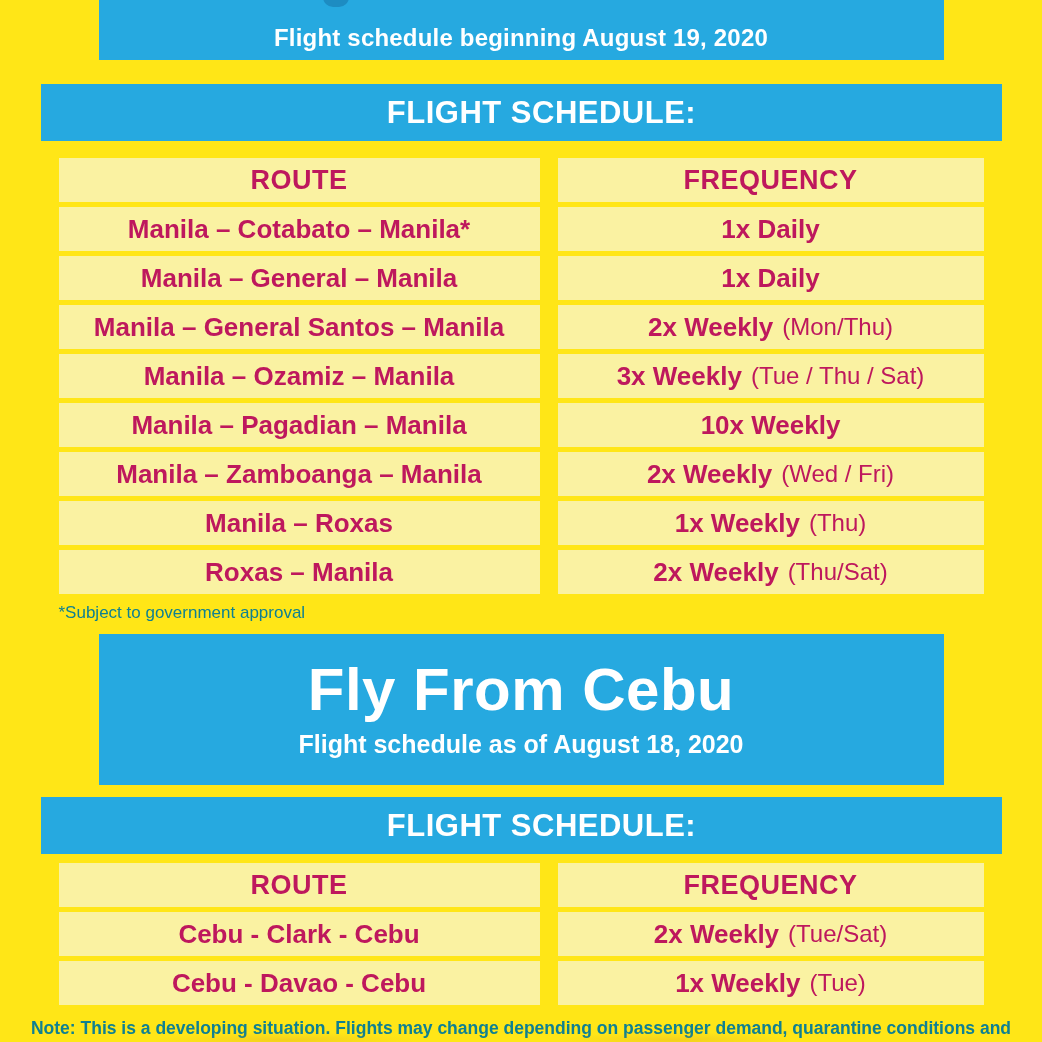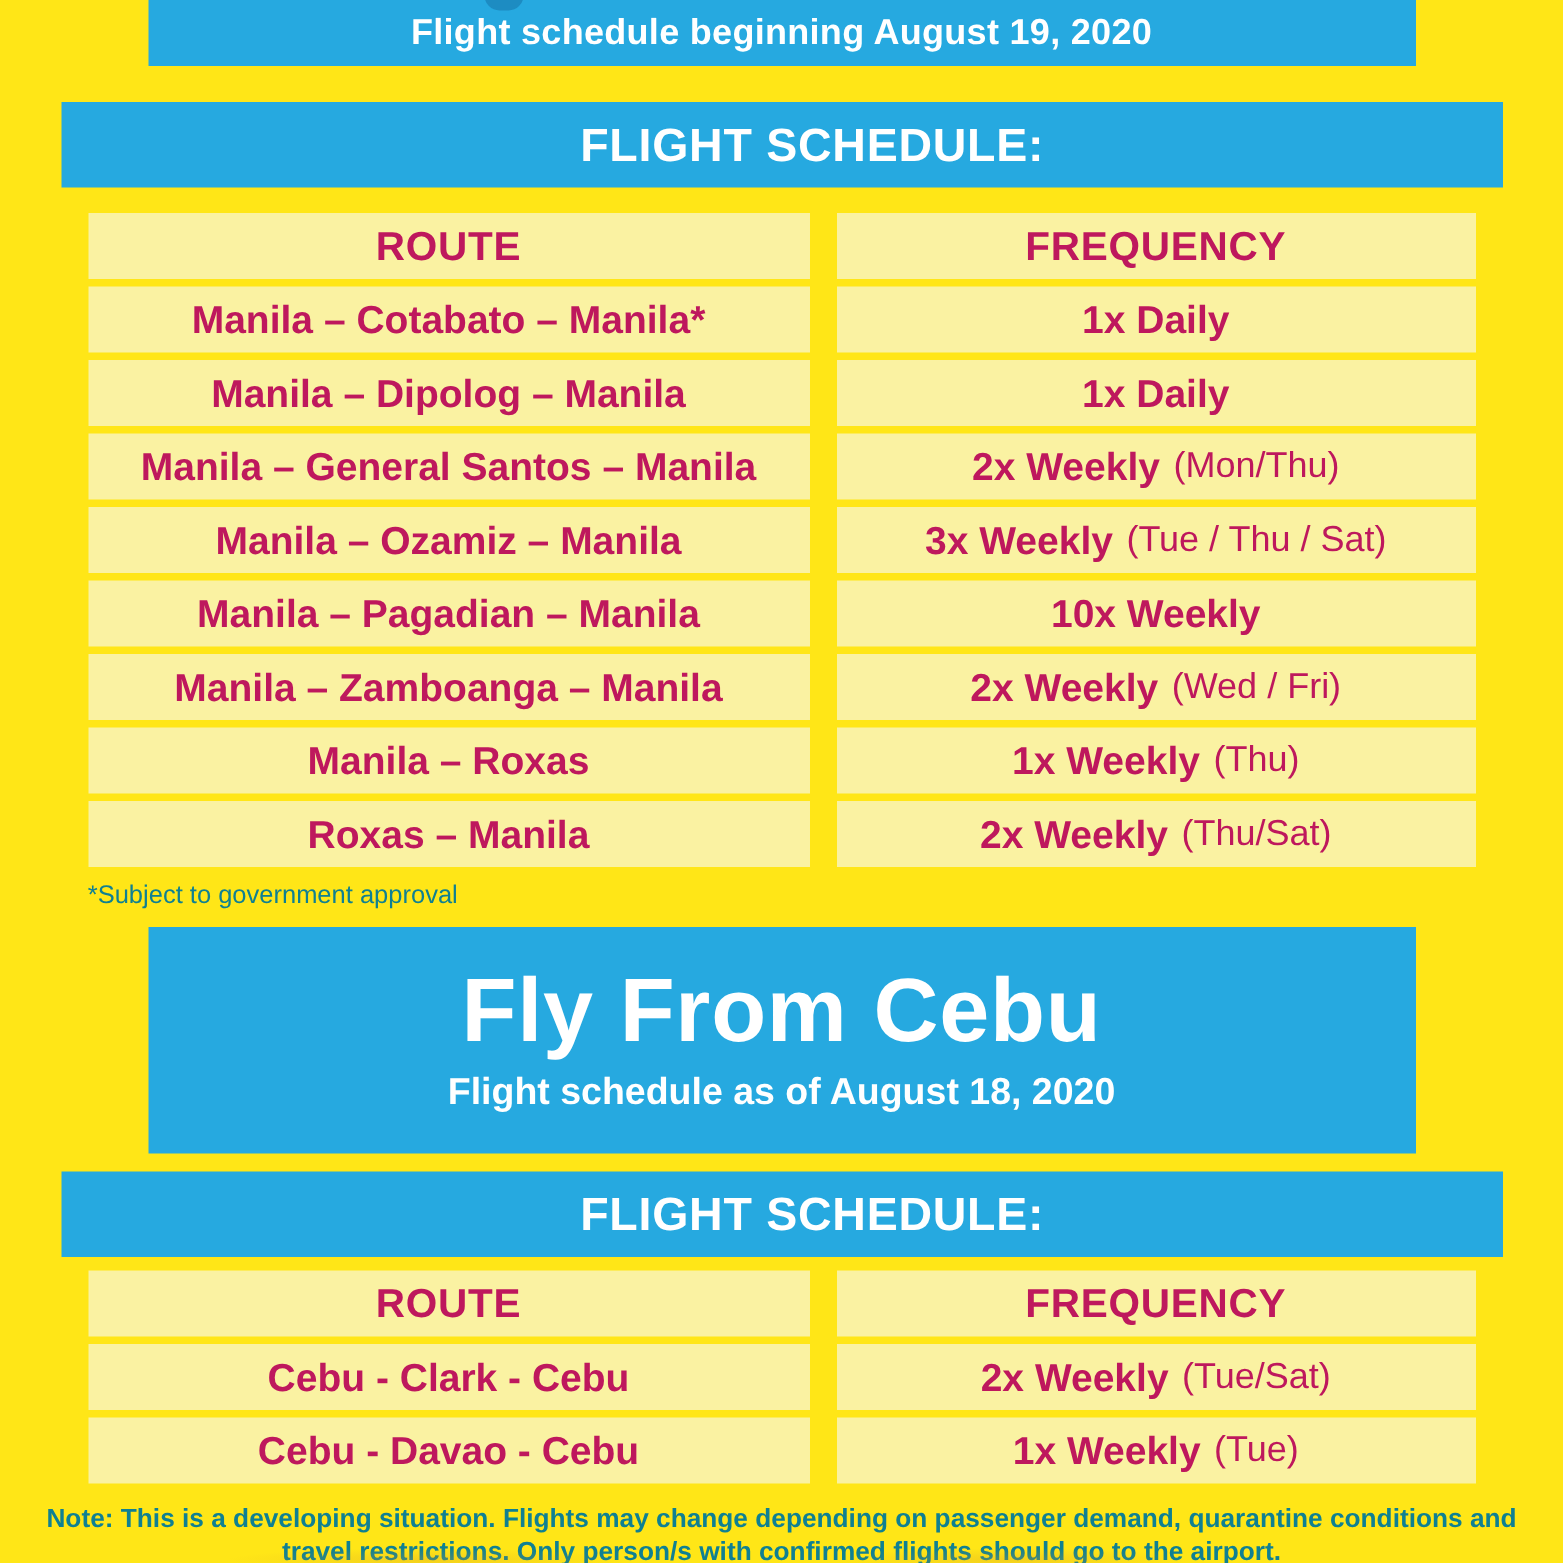--- a/index.html
+++ b/index.html
@@ -17,21 +17,21 @@
 
   
   .banner {
     width: 845px;
     margin: 0 auto;
     background: #26A9E0;
     color: #FFFFFF;
     text-align: center;
   }
   .banner-manila {
-    height: 44px;
+    height: 60px;
     position: relative;
     overflow: hidden;
     display: flex;
     align-items: flex-end;
     justify-content: center;
   }
   .banner-manila .subtitle {
     font-size: 24px;
     font-weight: bold;
     padding-bottom: 8px;
@@ -161,21 +161,21 @@
 <div class="sched-table table-manila">
   <div class="cell header">ROUTE</div>
   <div class="cell header">FREQUENCY</div>
 
   <div class="cell">Manila – Cotabato – Manila*</div>
   <div class="cell">
       <span>1x Daily</span>
       <span class="days"></span>
     </div>
 
-  <div class="cell">Manila – Dipolog – Manila</div>
+  <div class="cell">Manila – General – Manila</div>
   <div class="cell">
       <span>1x Daily</span>
       <span class="days"></span>
     </div>
 
   <div class="cell">Manila – General Santos – Manila</div>
   <div class="cell">
       <span>2x Weekly</span>
       <span class="days">(Mon/Thu)</span>
     </div>

